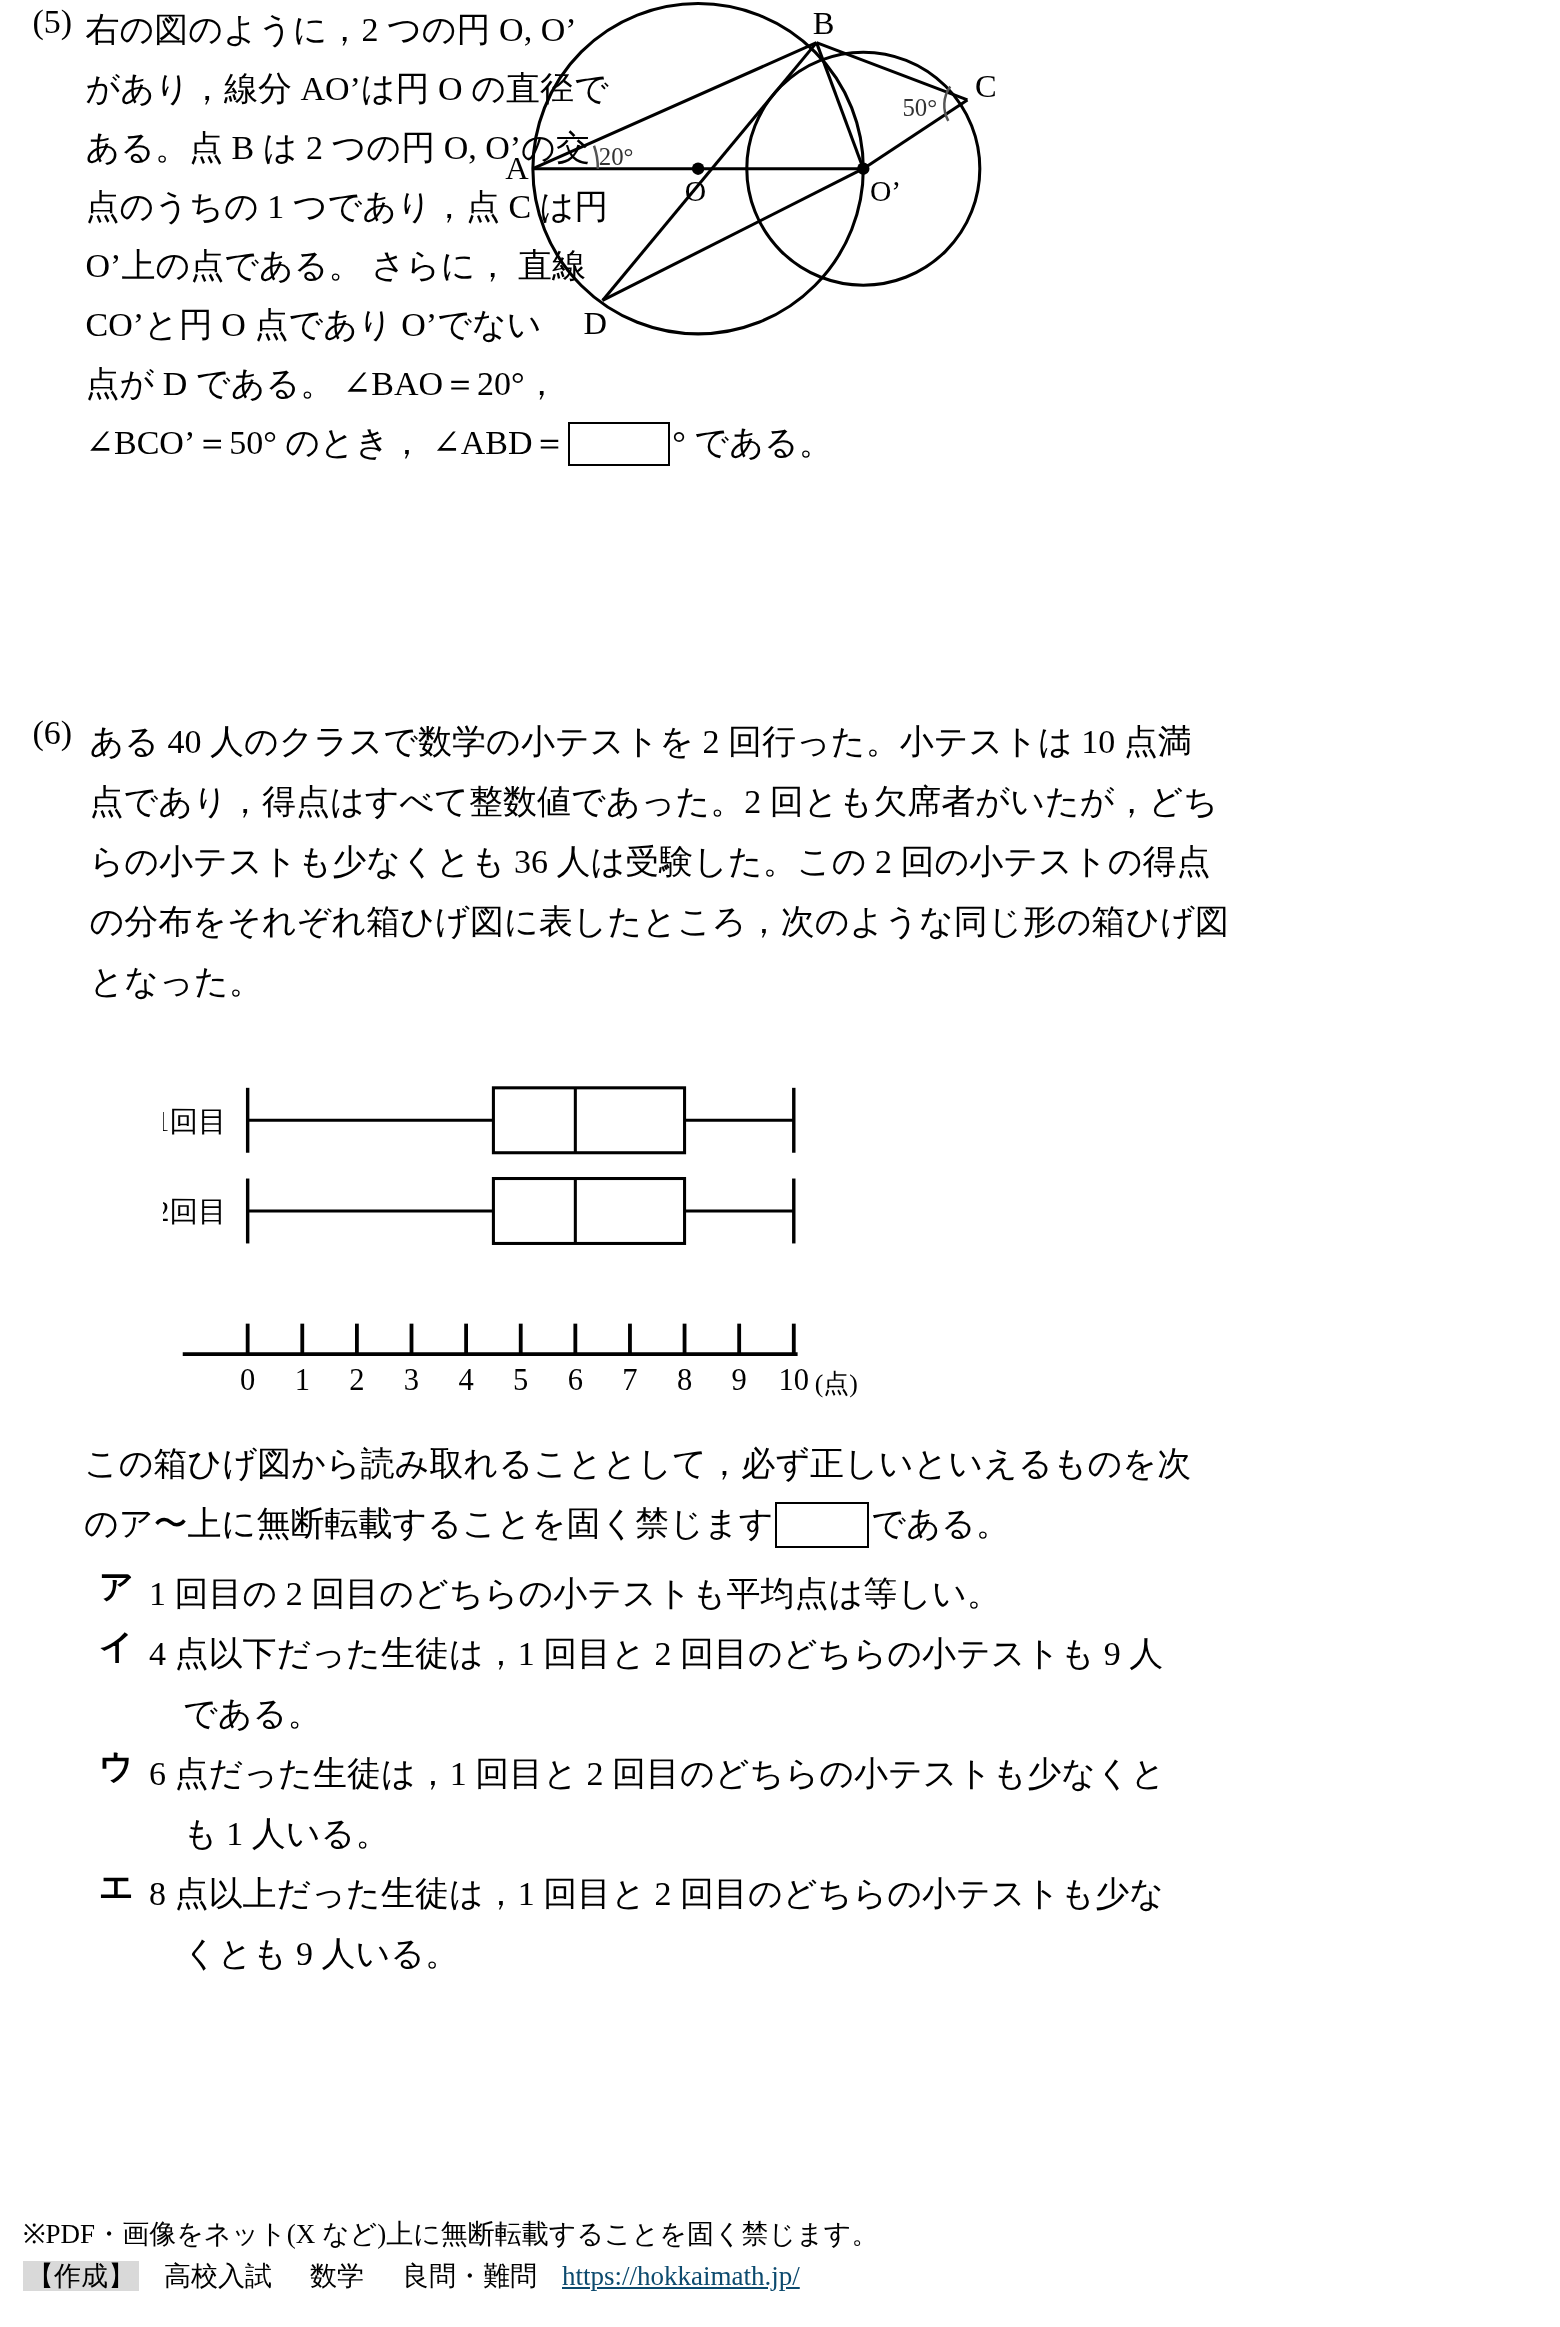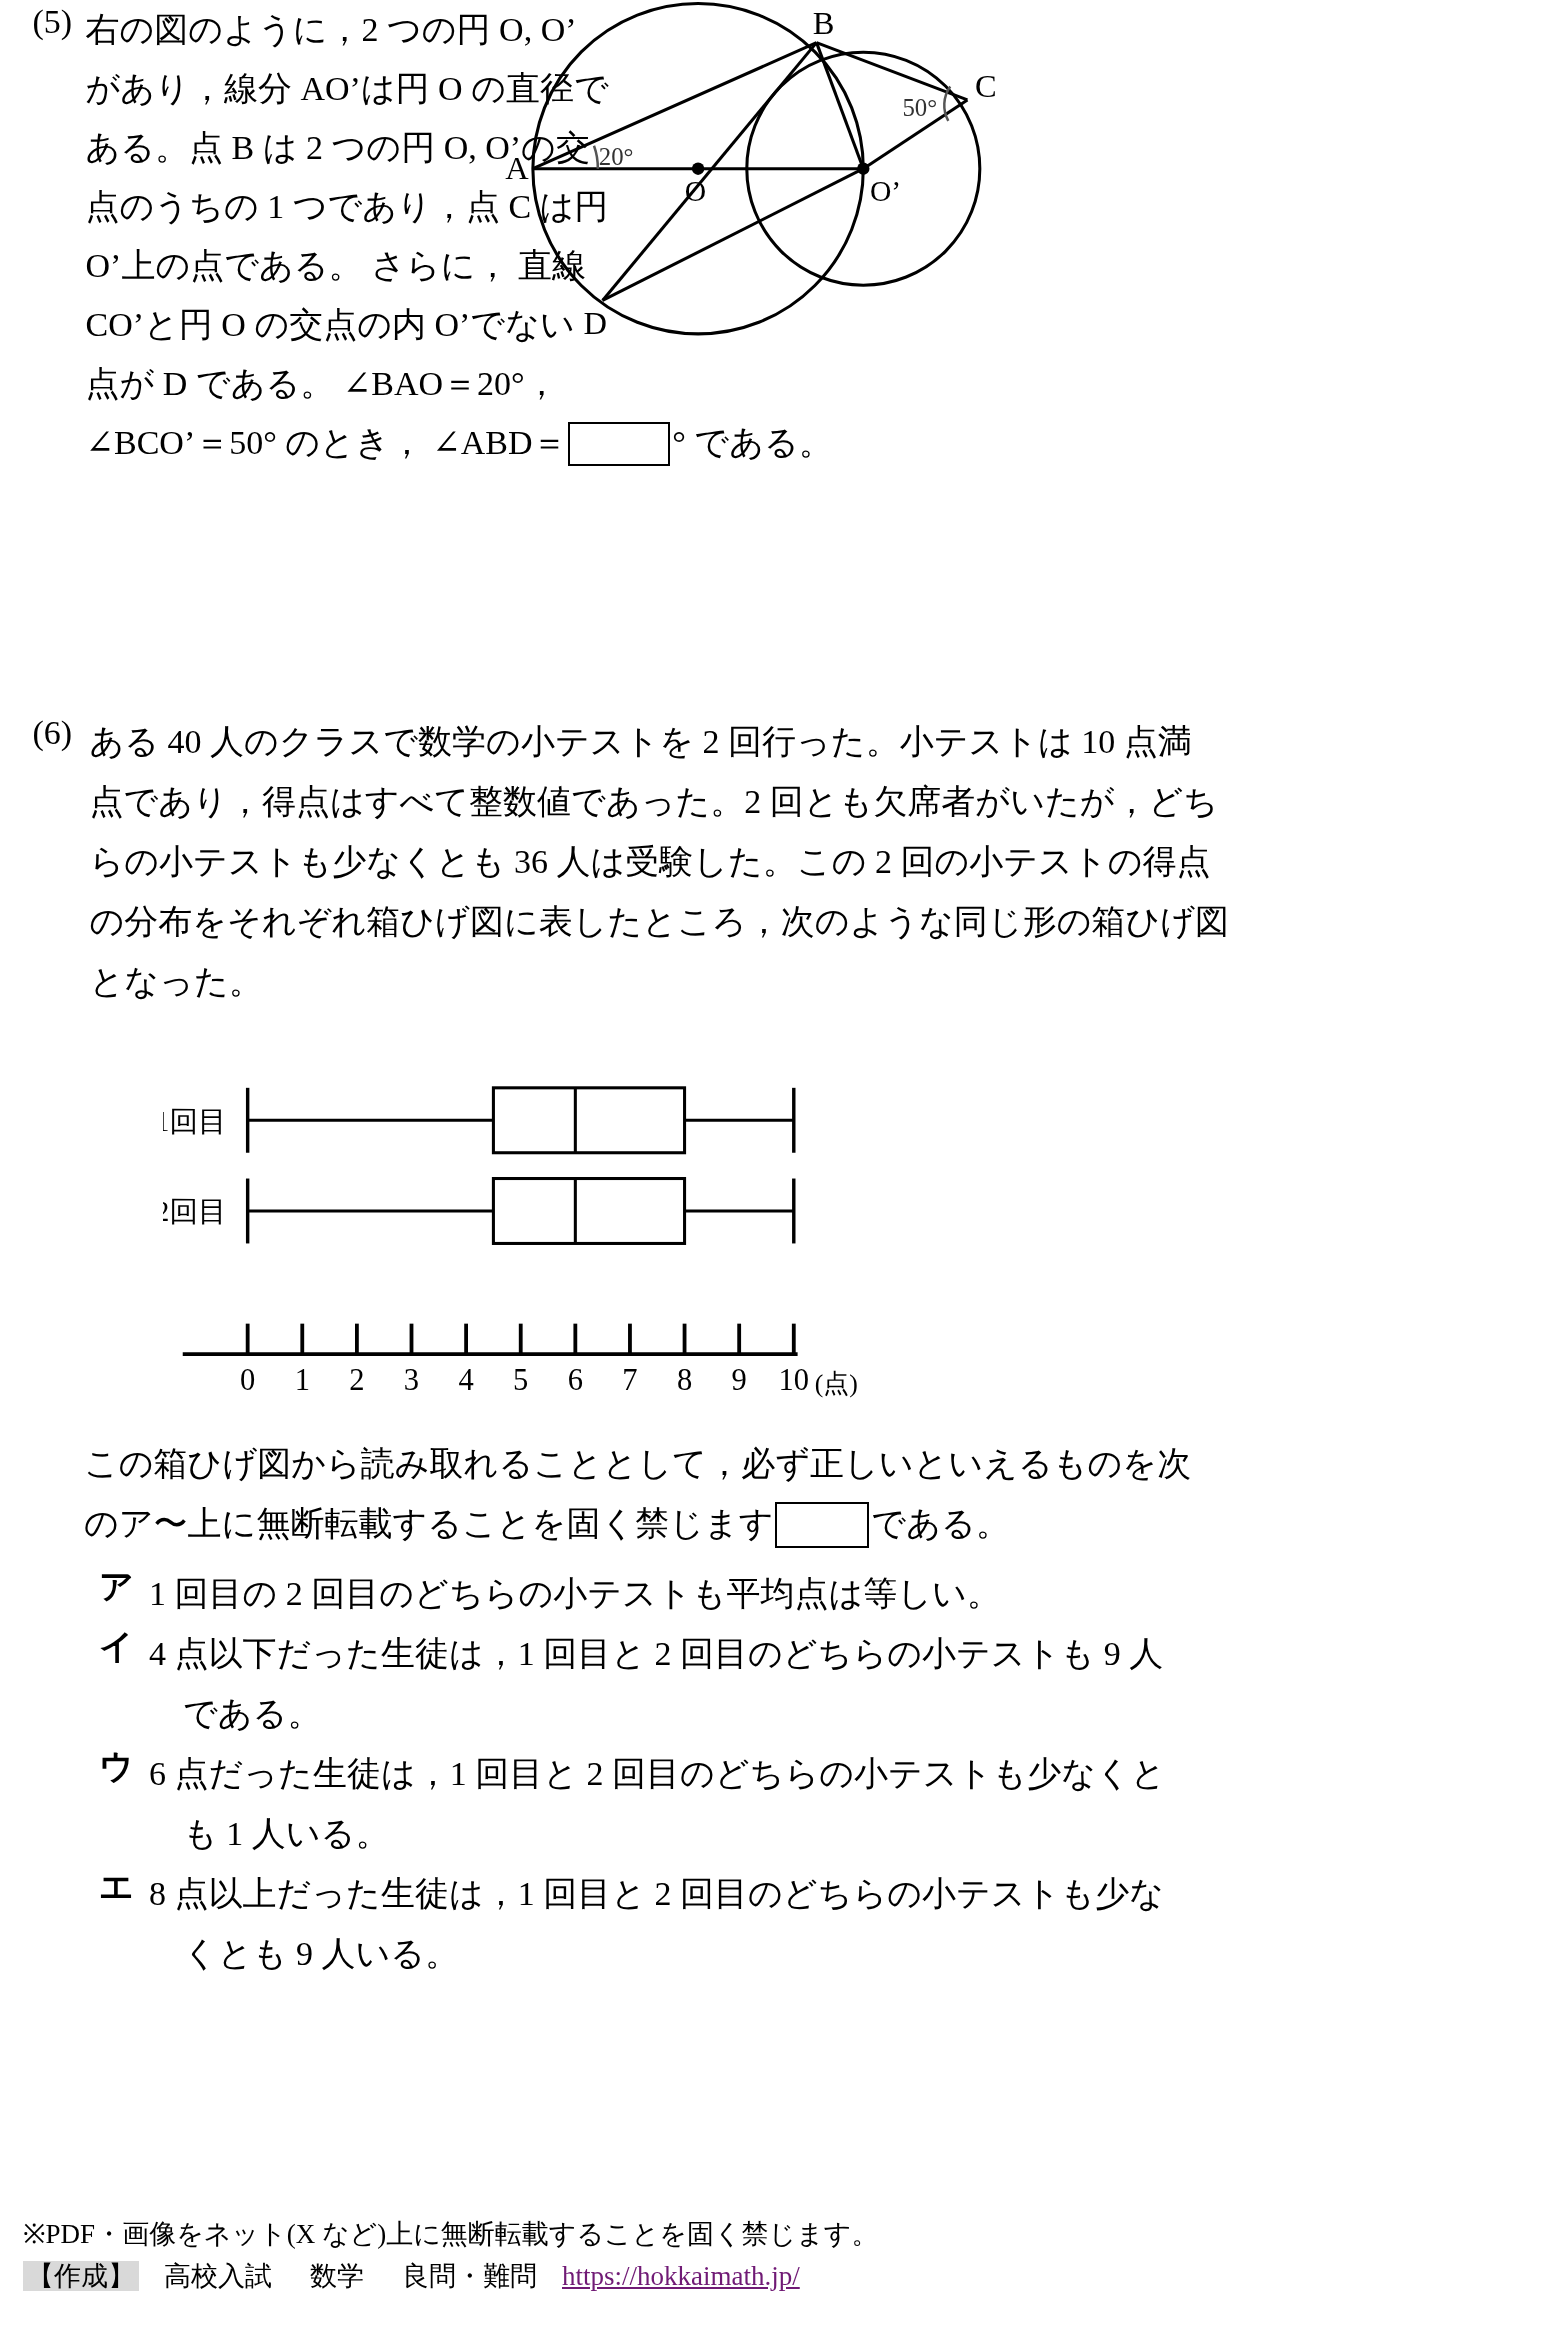--- a/index.html
+++ b/index.html
@@ -151,37 +151,37 @@
     font-size: 27px;
     line-height: 42px;
     height: 42px;
     white-space: nowrap;
   }
   #footer .sakusei {
     background: #d9d9d9;
     padding: 0 4px;
   }
   #footer .url {
-    color: #701a75;
+    color: #0c4a6e;
   }
   .sp2 { display:inline-block; width: 25px; }
   .sp3 { display:inline-block; width: 38px; }
 </style>
 </head>
 <body>
 
 <div id="q5">
   <div class="qnum">(5)</div>
   <div class="qbody">
     <div class="line">右の図のように，2 つの円 O, O’</div>
     <div class="line">があり，線分 AO’は円 O の直径で</div>
     <div class="line">ある。点 B は 2 つの円 O, O’の交</div>
     <div class="line">点のうちの 1 つであり，点 C は円</div>
     <div class="line">O’上の点である。 さらに， 直線</div>
-    <div class="line">CO’と円 O の交点の内 O’でない</div>
+    <div class="line">CO’と円 O 点であり O’でない</div>
     <div class="line">点が D である。 ∠BAO＝20°，</div>
     <div class="line">
       <span>∠BCO’＝50° のとき， ∠ABD＝</span><span class="ansbox" id="q5box"></span><span>° である。</span>
     </div>
   </div>
 </div>
 
 <div id="fig">
   <svg width="1064" height="382" viewBox="0 0 1113 400">
 

